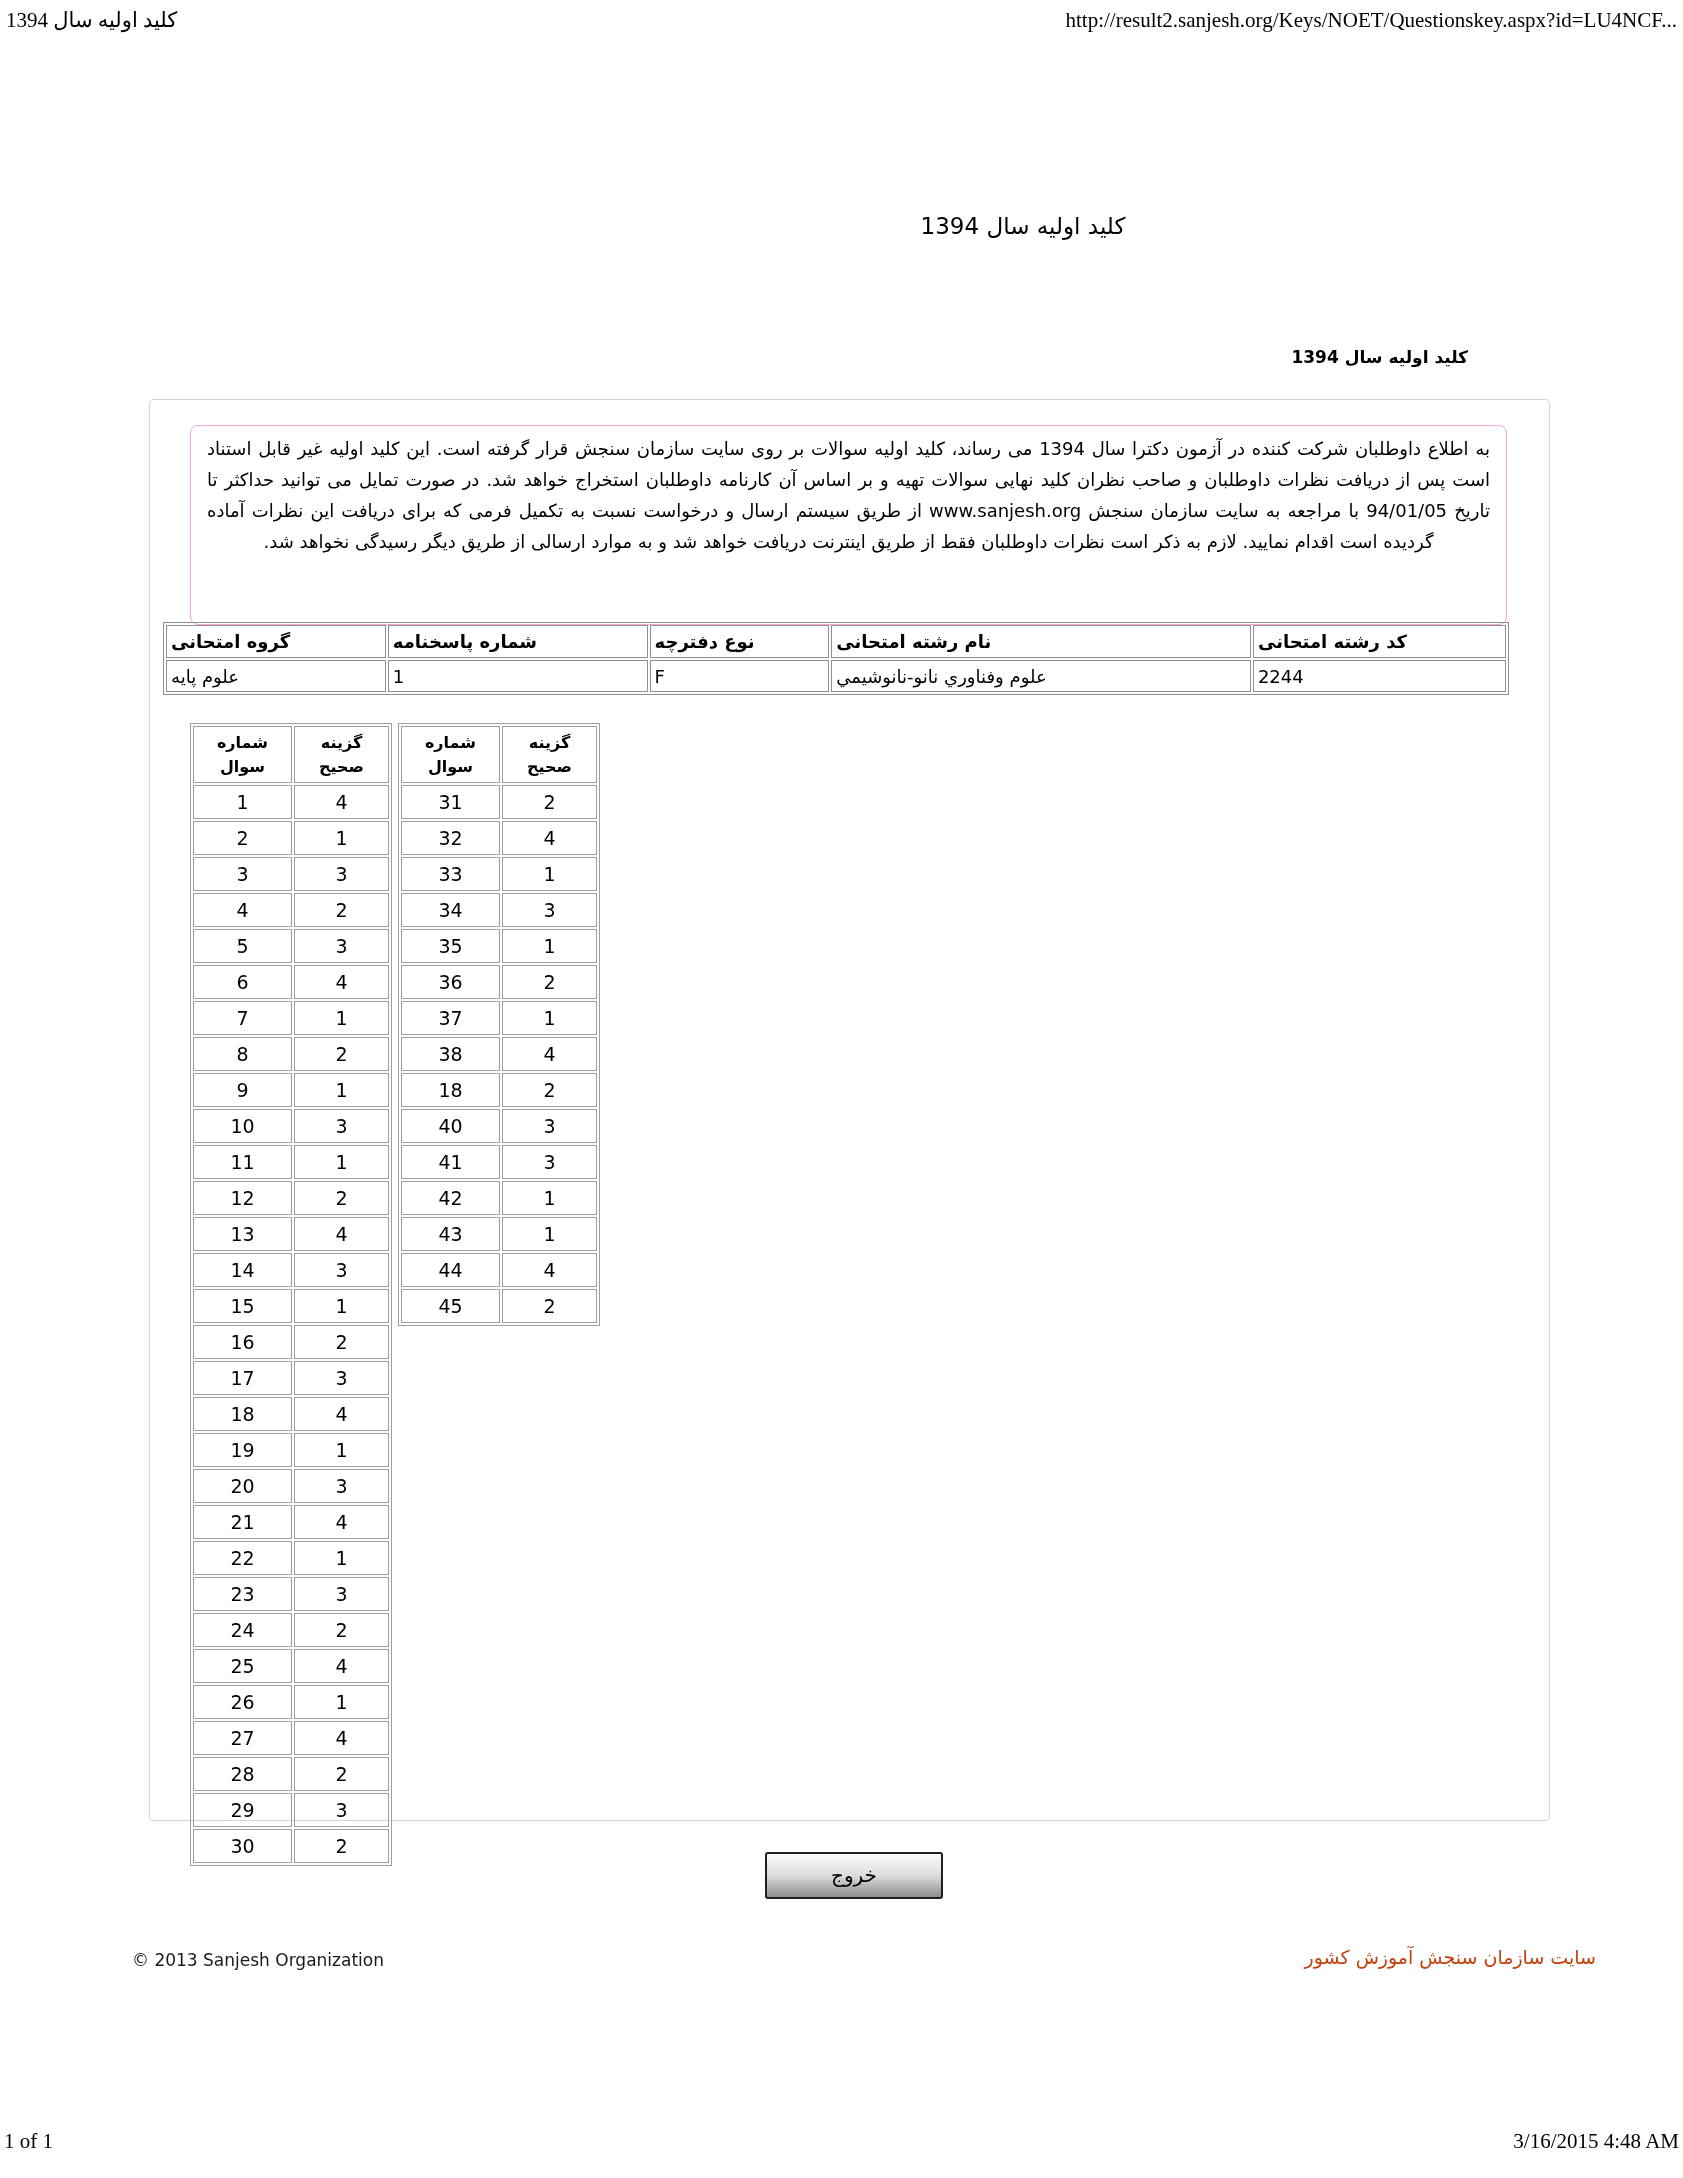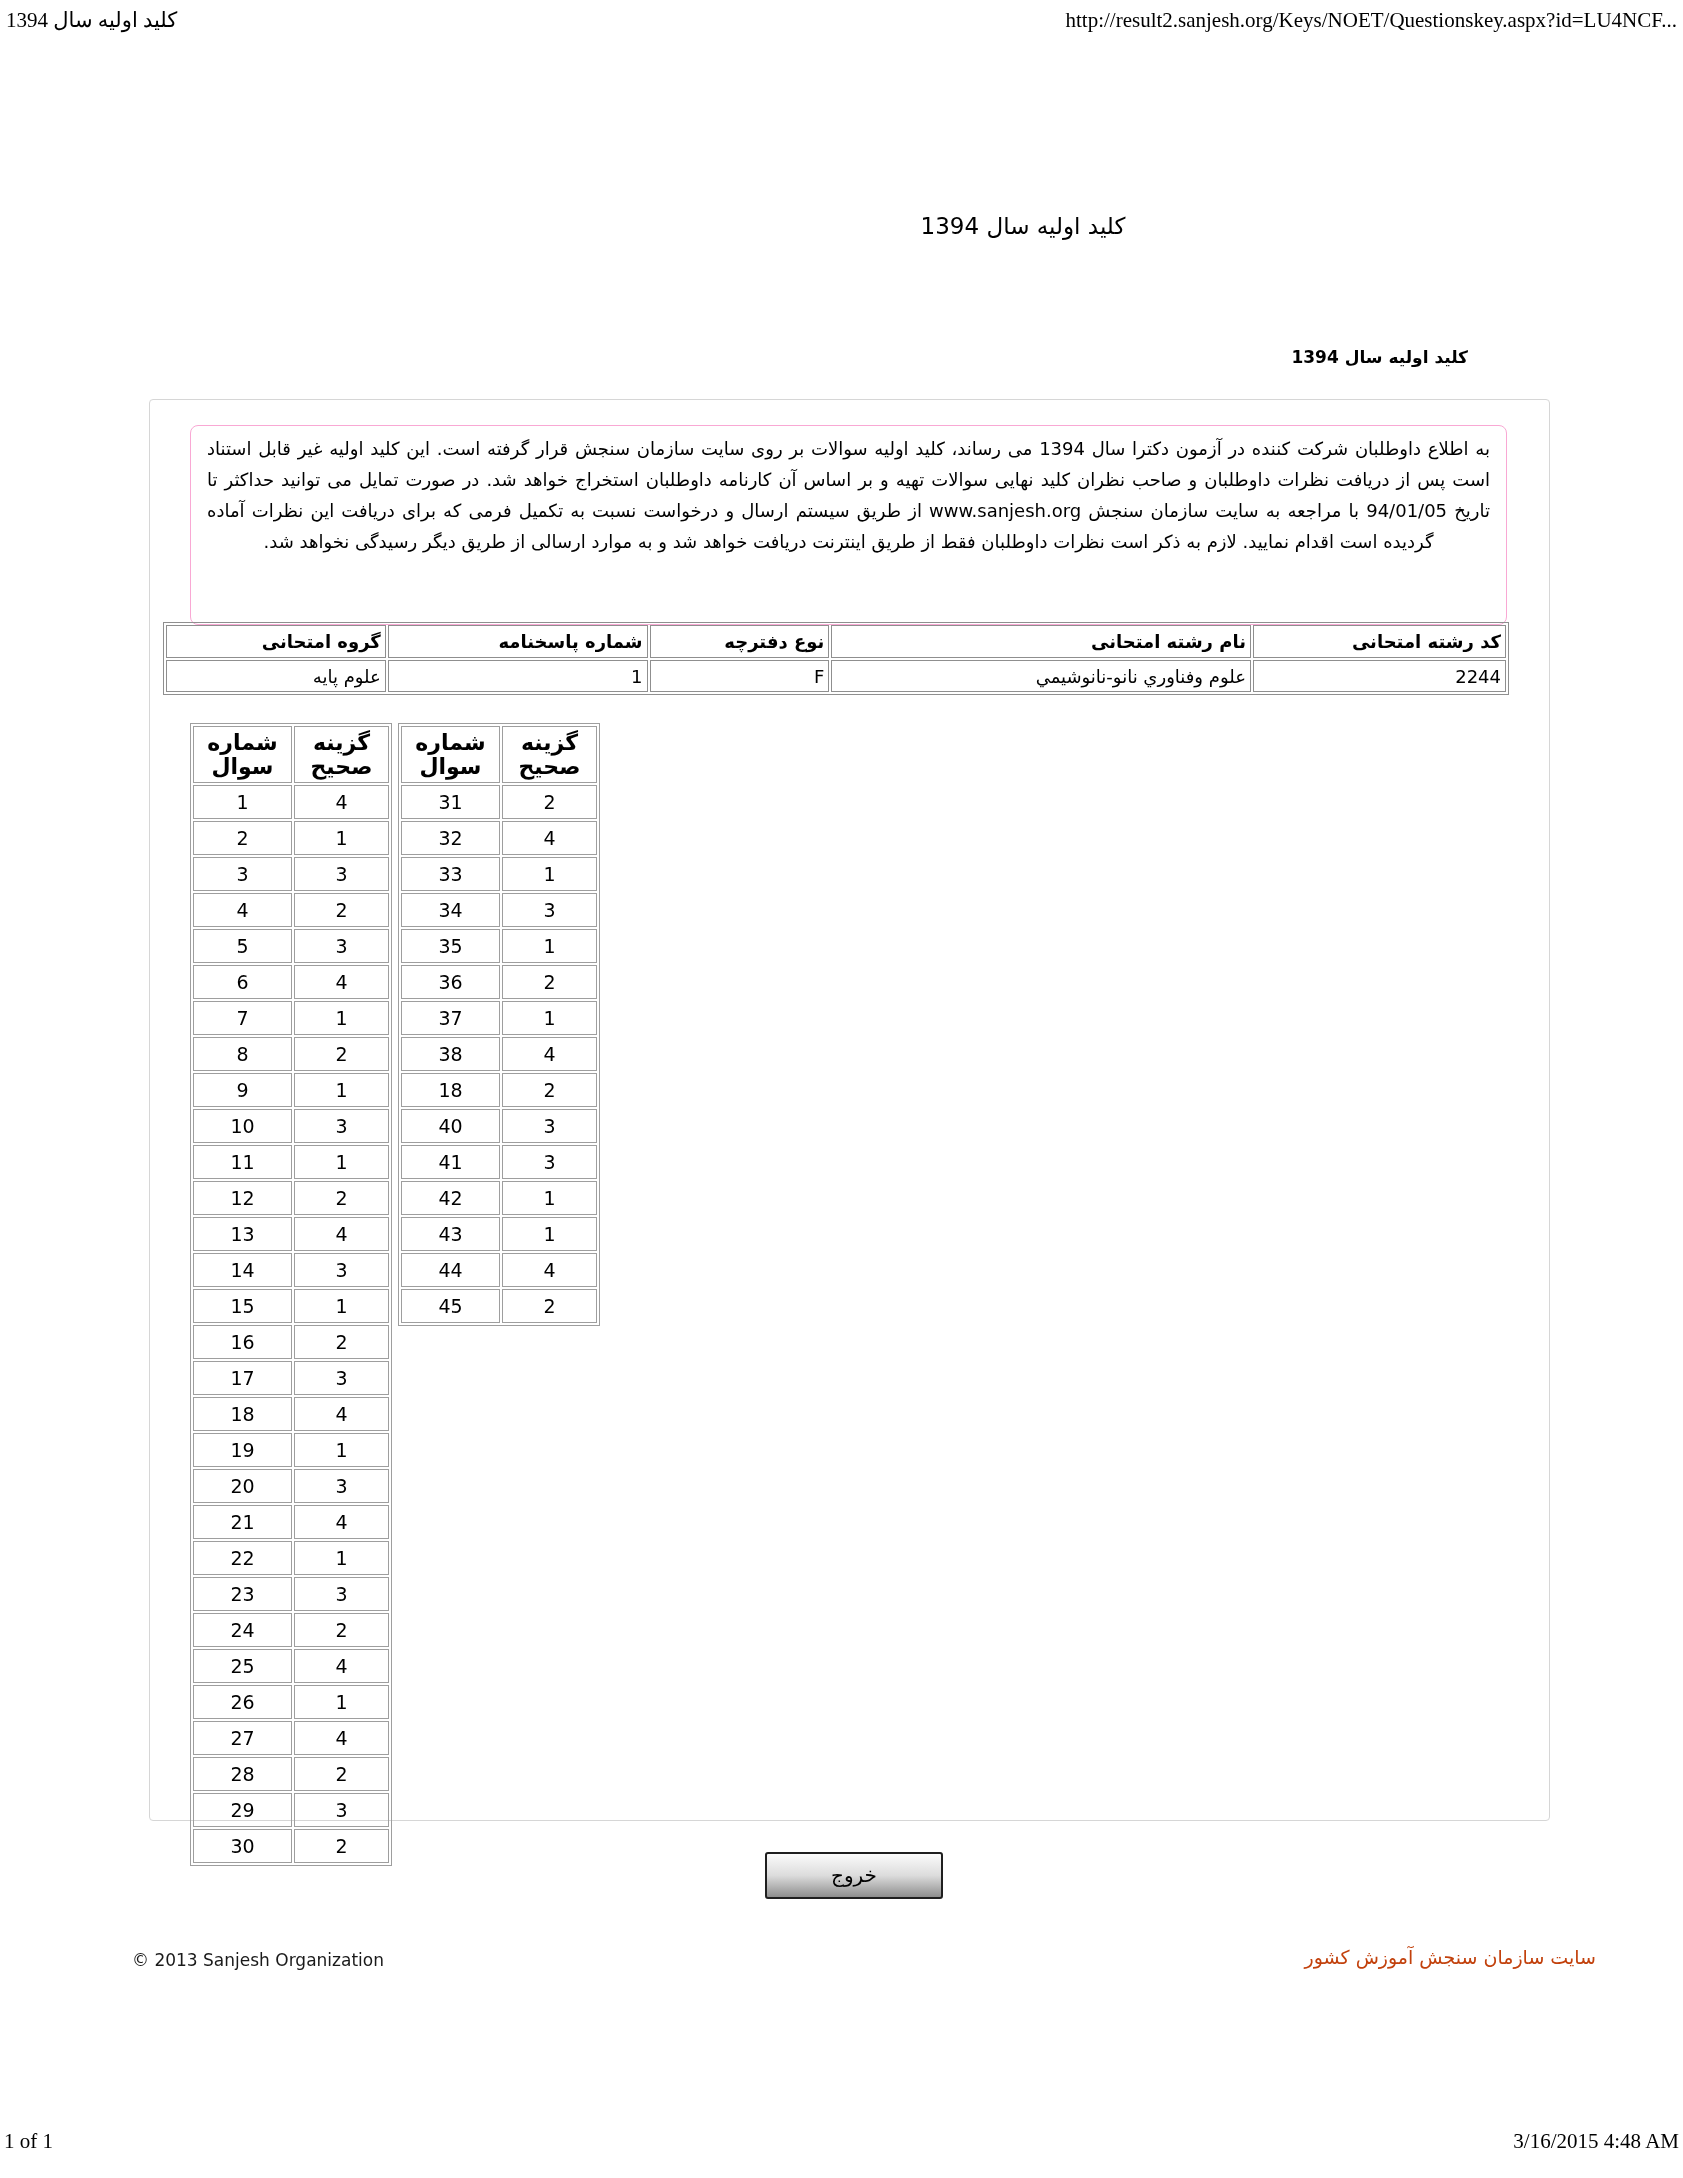--- a/index.html
+++ b/index.html
@@ -42,41 +42,41 @@
   }
 
   
   .info-wrap { position:absolute; top:222px; left:13px; right:40px; }
   table.info {
     width:100%; direction:rtl;
     border-collapse:separate; border-spacing:2px;
     border:1px solid #8f8f8f; font-size:18px;
   }
   table.info th, table.info td {
-    border:1px solid #8f8f8f; text-align:right; padding:0 4px;
+    border:1px solid #8f8f8f; text-align:left; padding:0 4px;
   }
   table.info th { font-weight:bold; height:31px; }
   table.info td { height:30px; }
   .c-code  { width:19%; }  .c-name  { width:31.5%; }
   .c-type  { width:13.5%; } .c-sheet { width:19.5%; }
   .c-group { width:16.5%; }
 
   
   .answers-1 { position:absolute; top:323px; left:40px;  width:202px; }
   .answers-2 { position:absolute; top:323px; left:248px; width:202px; }
   table.key {
     width:100%; direction:ltr;
     border-collapse:separate; border-spacing:2px;
     border:1px solid #9e9e9e; font-size:19px;
   }
   table.key th, table.key td {
     border:1px solid #9e9e9e; text-align:center;
   }
   table.key th {
-    font-weight:bold; font-size:22px; line-height:24px;
+    font-weight:bold; font-size:16px; line-height:24px;
     height:51px; direction:rtl; padding:2px 0;
   }
   table.key td { height:30px; line-height:30px; }
   table.key td.qcol { width:51%; }
   table.key td.acol { width:49%; }
 
   
   .exit-btn {
     position:absolute; top:1852px; left:765px; width:178px; height:47px;
     background:linear-gradient(180deg,#fbfbfb 0%,#dcdcdc 50%,#8e8e8e 100%);

